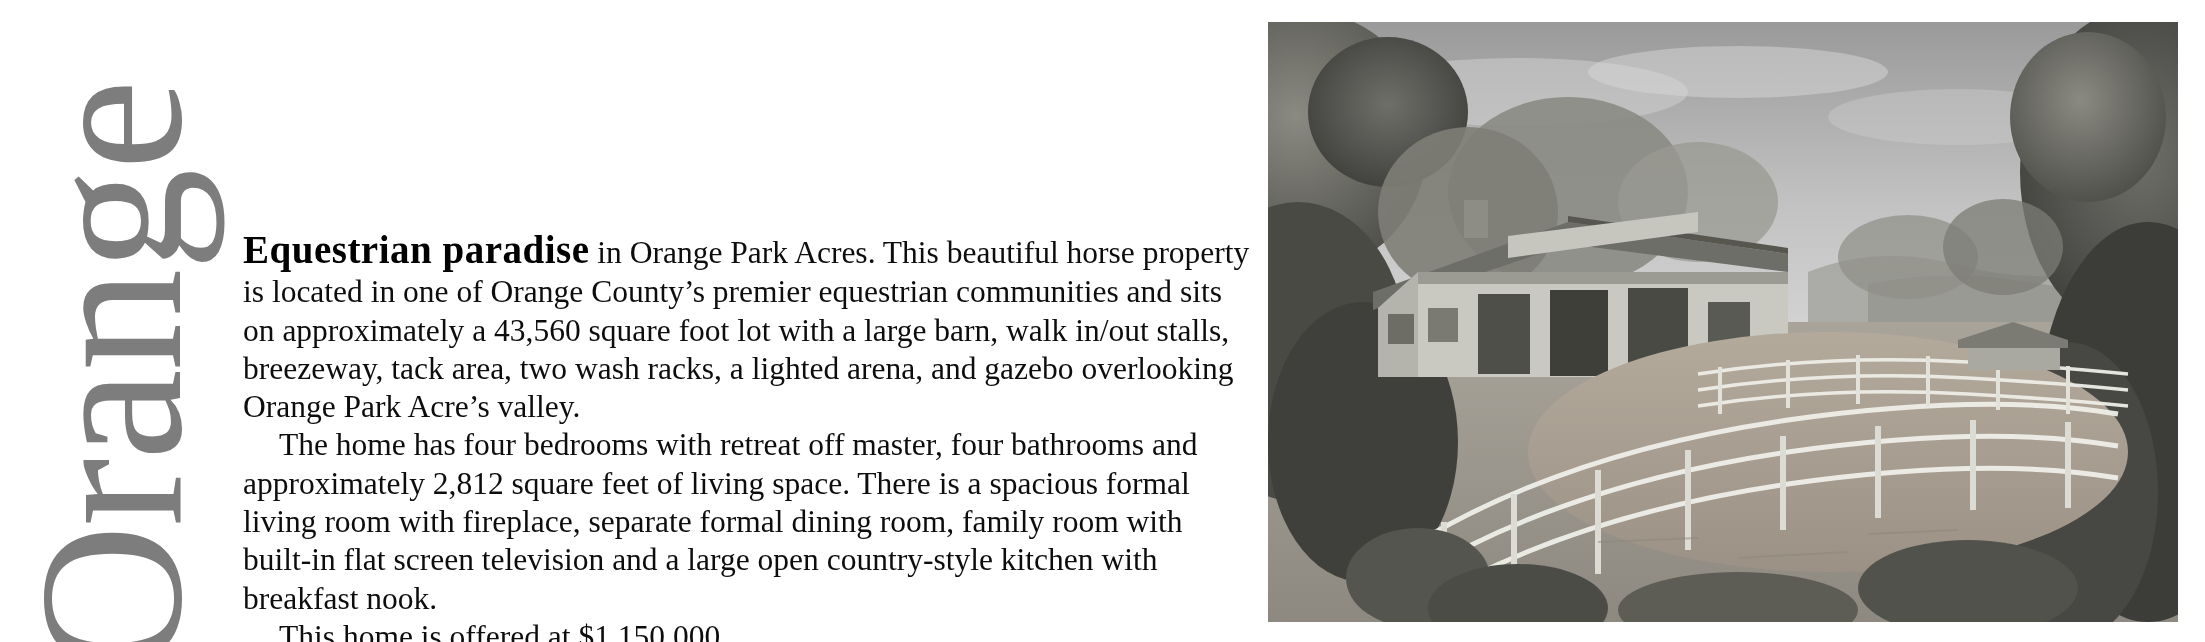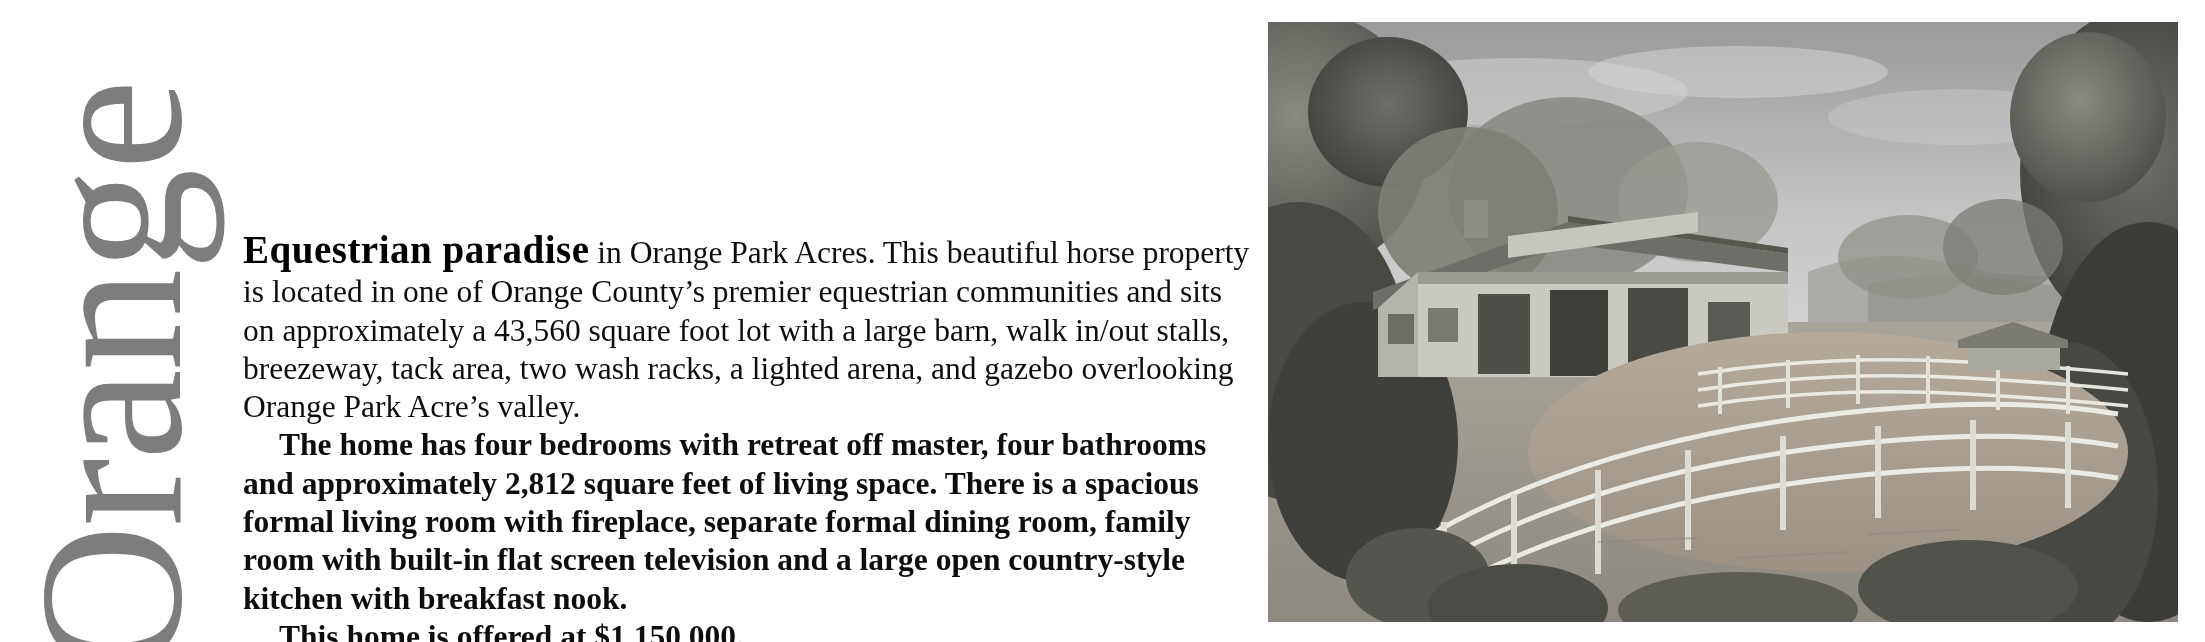--- a/index.html
+++ b/index.html
@@ -64,21 +64,20 @@
   }
   .lede {
     font-family: "Liberation Serif", serif;
     font-size: 39px;
     font-weight: bold;
     letter-spacing: 0.5px;
     color: #000000;
   }
   .para-indent {
     text-indent: 36px;
-    font-weight: bold;
   }
 
   
   .photo {
     position: absolute;
     left: 1268px;
     top: 22px;
     width: 910px;
     height: 600px;
     overflow: hidden;

